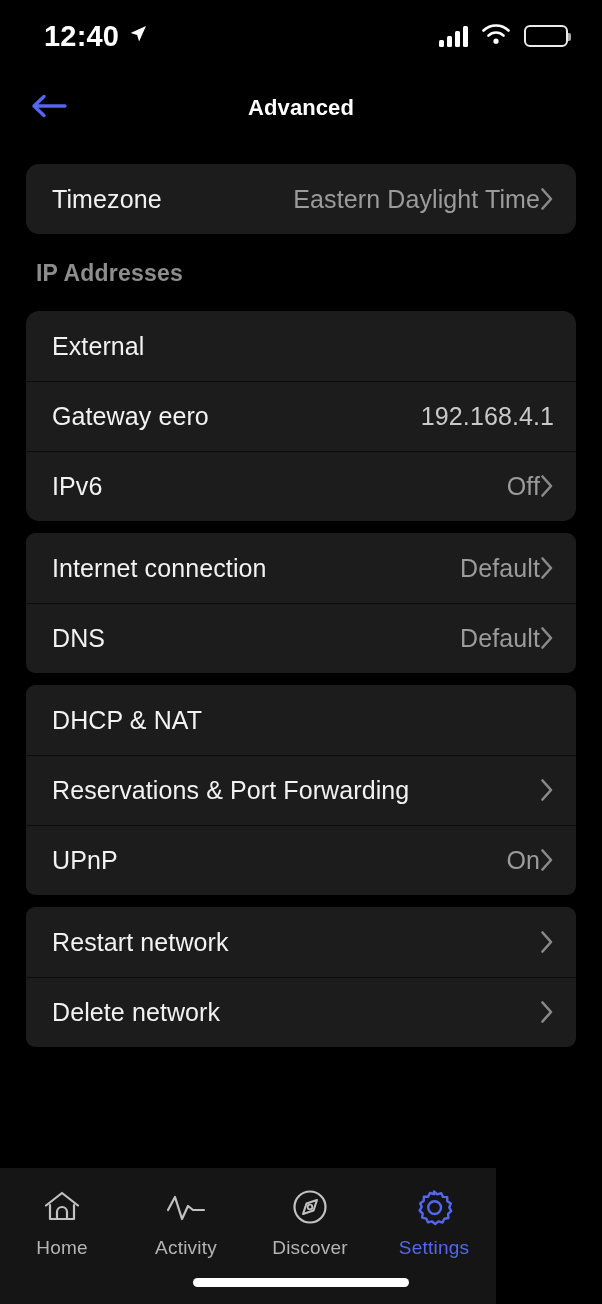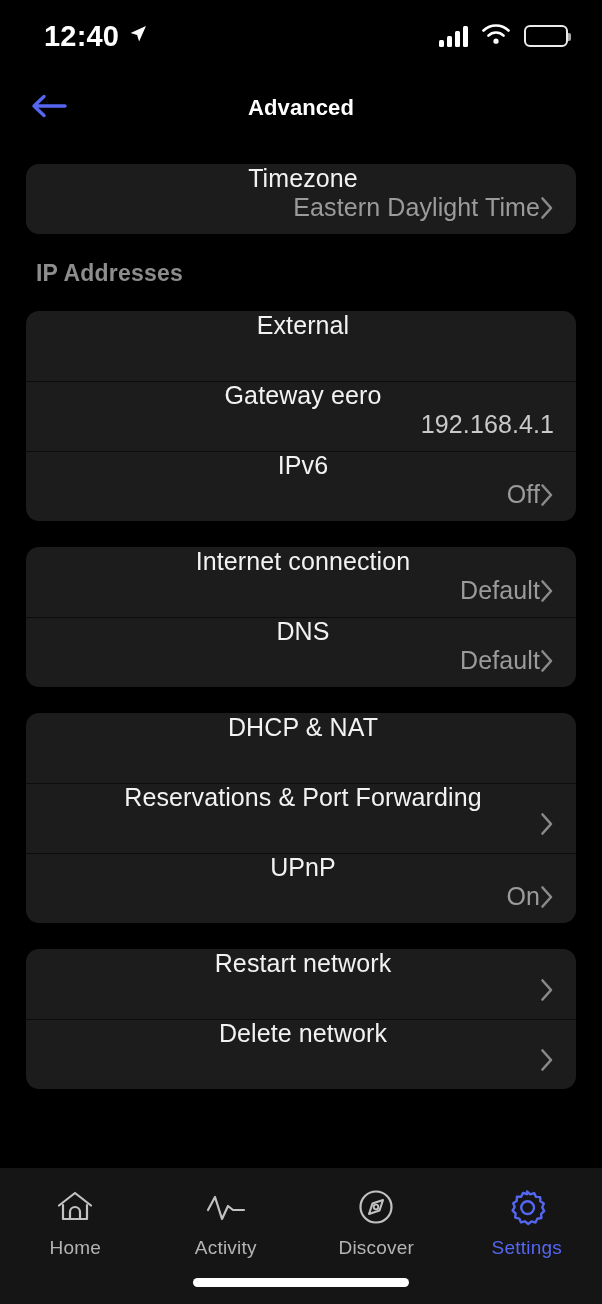--- a/index.html
+++ b/index.html
@@ -123,30 +123,29 @@
     width: 602px;
     bottom: 136px;
     padding: 20px 26px 0 26px;
   }
 
   .card {
     background: #1c1c1c;
     border-radius: 13px;
     overflow: hidden;
   }
-  .card + .card { margin-top: 26px; }
+  .card + .card { margin-top: 12px; border-radius: 9px; }
 
   .row {
     position: relative;
     display: flex;
     align-items: center;
     height: 70px;
     padding: 0 22px 0 26px;
     cursor: pointer;
-    flex-direction: column;
   }
   .row + .row::before {
     content: "";
     position: absolute;
     left: 0; right: 0; top: 0;
     height: 1px;
     background: #0c0c0c;
   }
   .row-label {
     color: #f2f2f2;
@@ -182,21 +181,21 @@
     font-size: 23px;
     font-weight: 700;
     letter-spacing: 0.2px;
     padding: 26px 10px 16px 10px;
   }
 
   
   .tabbar {
     position: absolute;
     left: 0; bottom: 0;
-    width: 602px;
+    width: 496px;
     height: 136px;
     background: #151515;
     display: flex;
     align-items: flex-start;
     padding-top: 18px;
   }
   .tab {
     flex: 1;
     display: flex;
     flex-direction: column;

